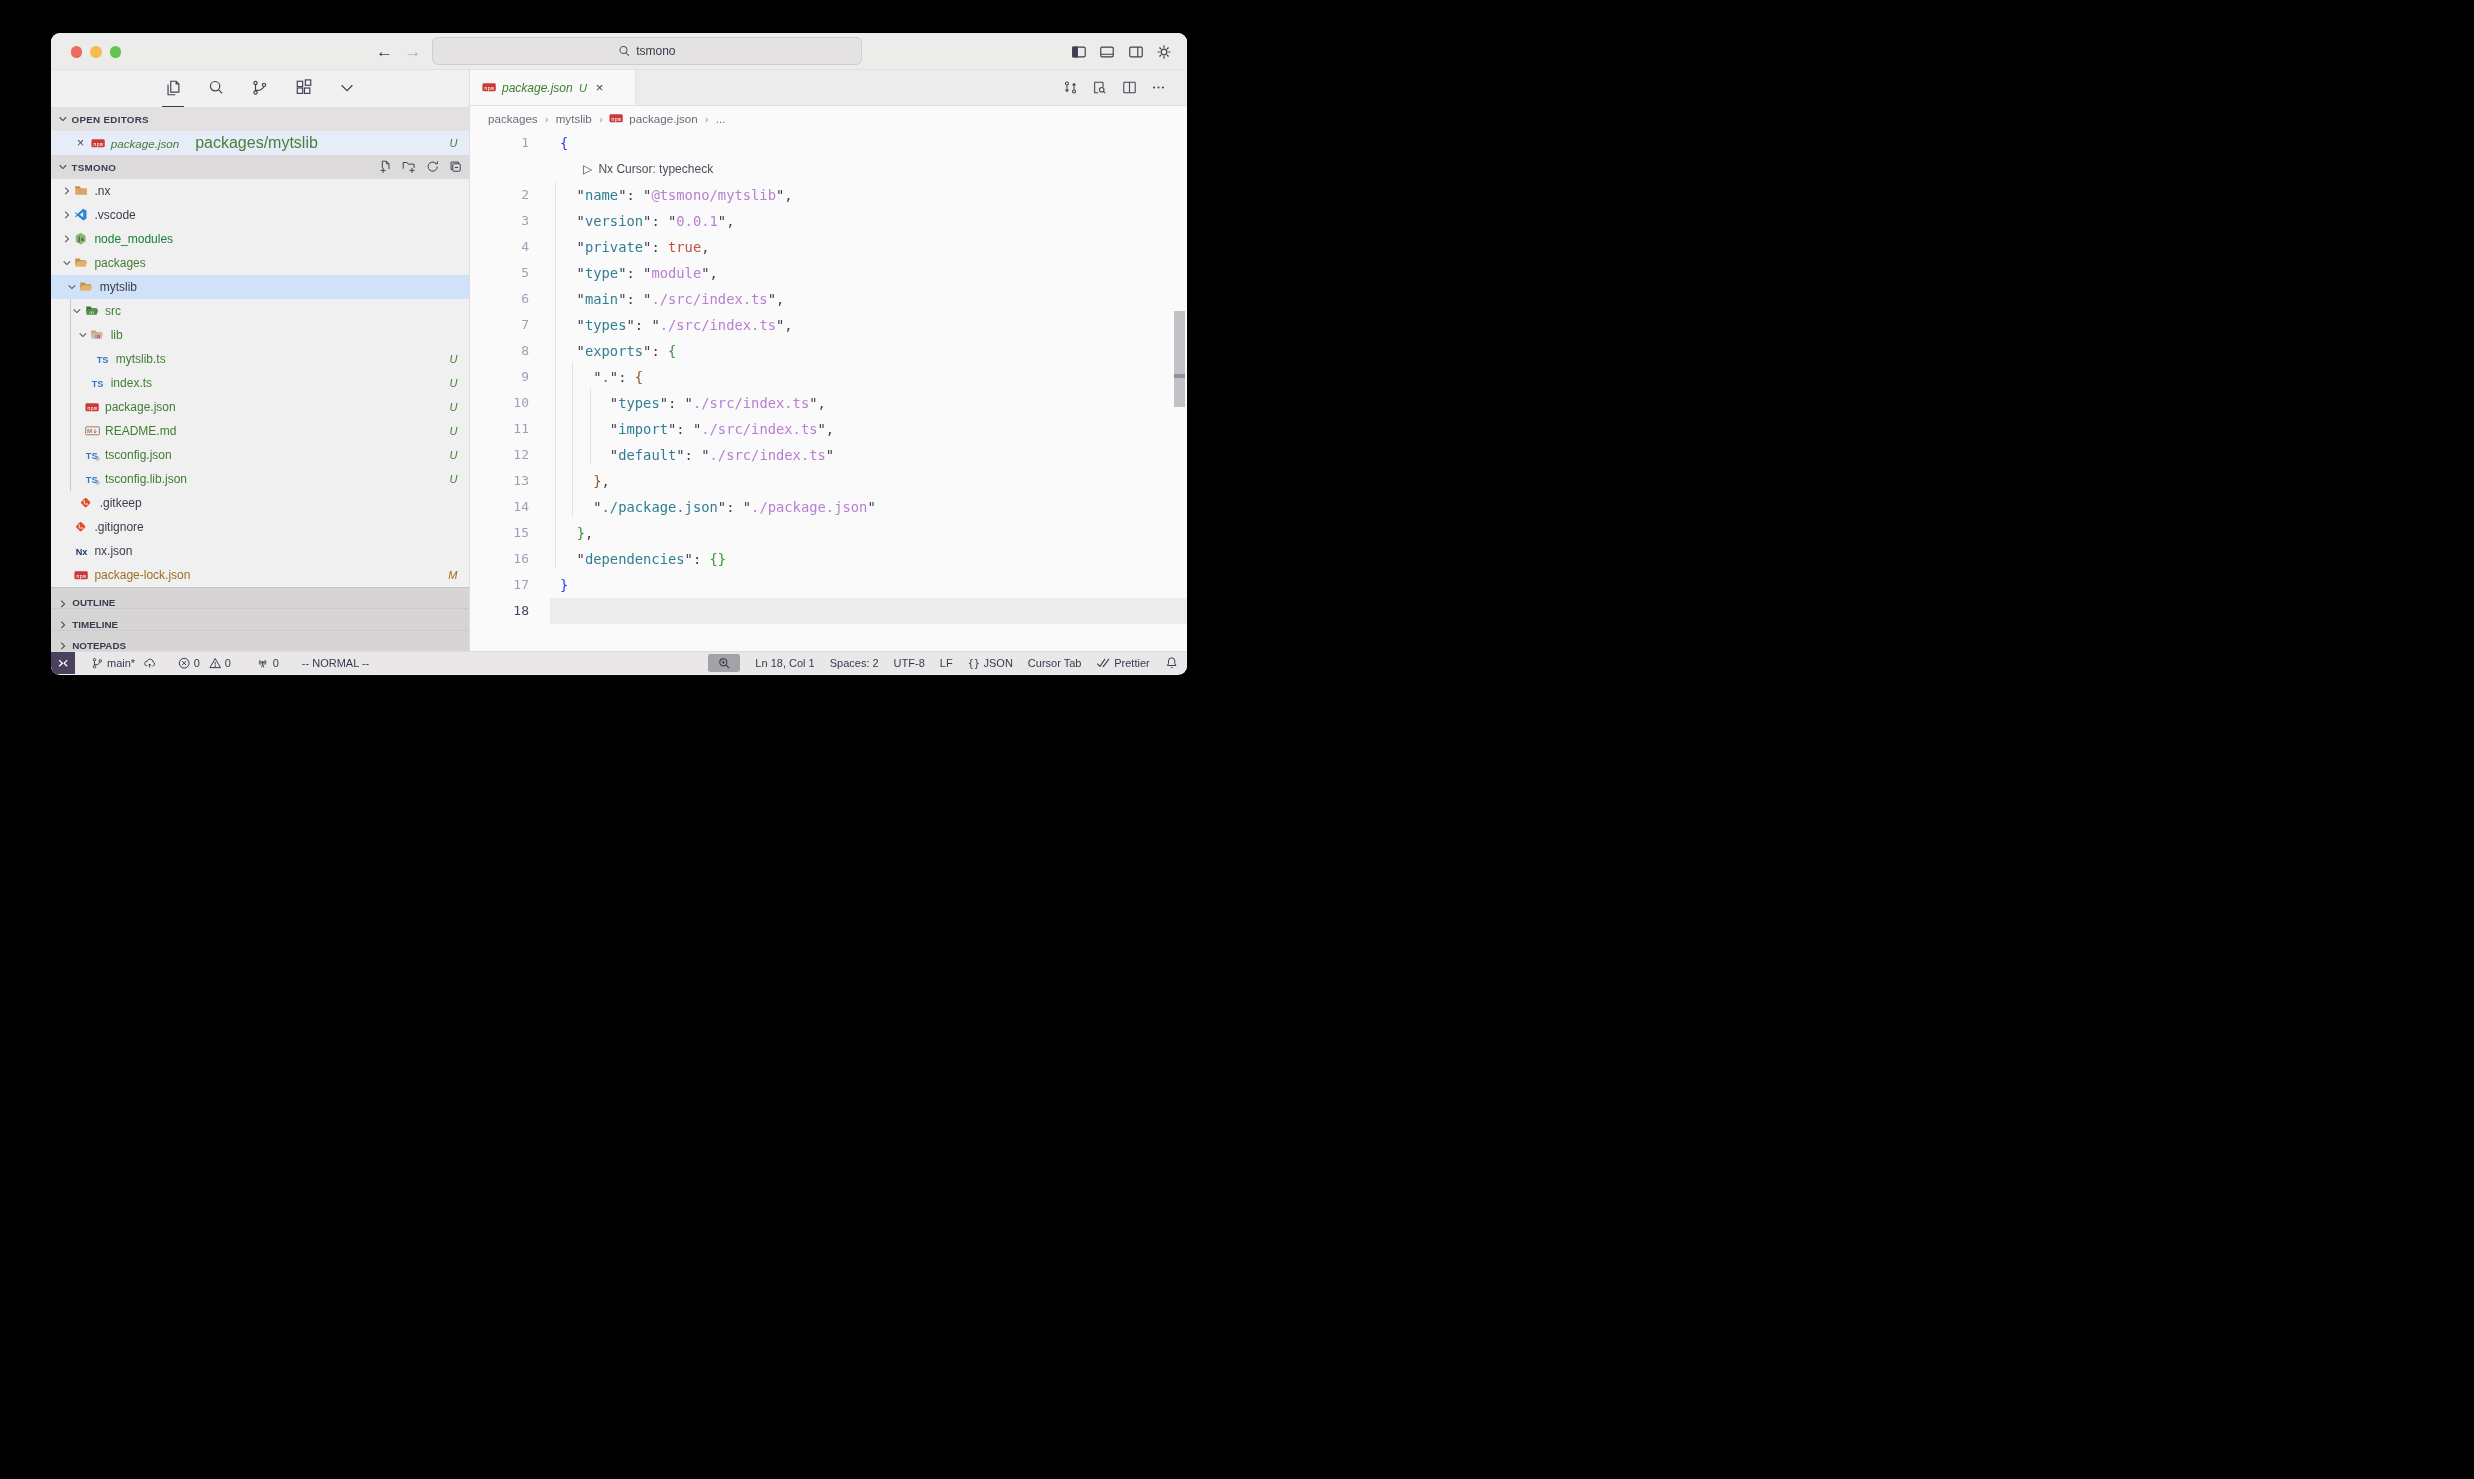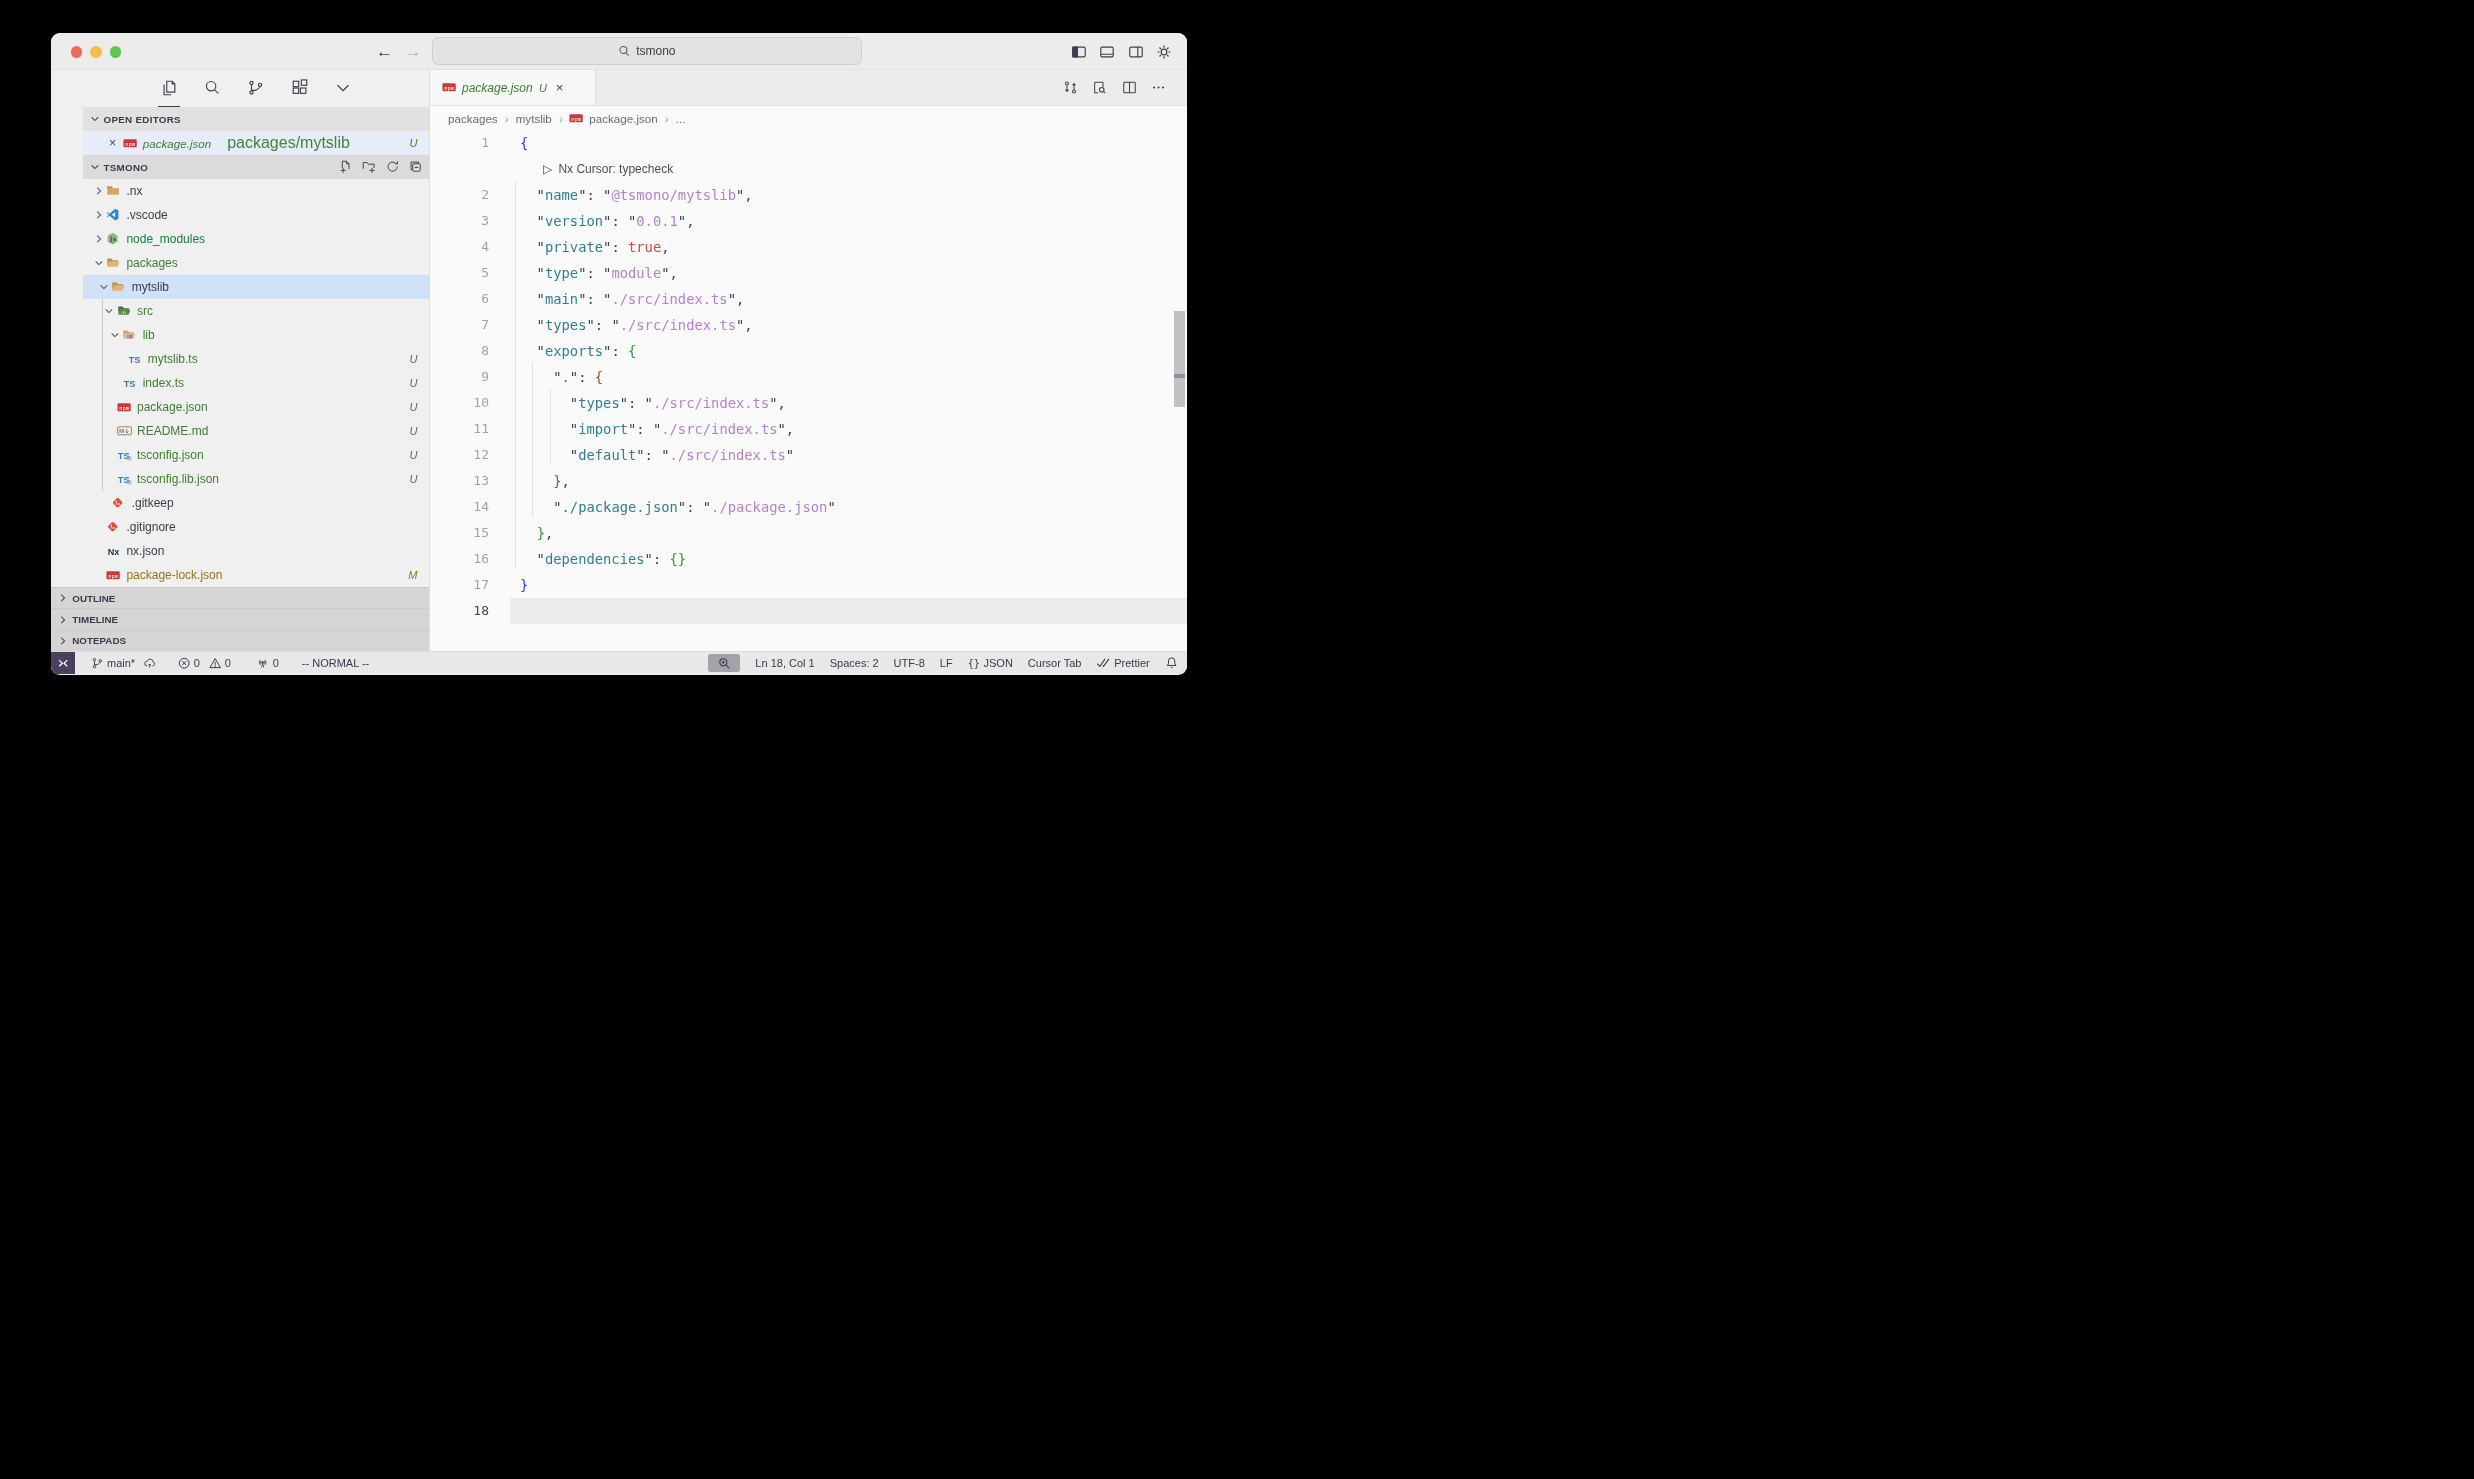--- a/index.html
+++ b/index.html
@@ -16,21 +16,21 @@
   .tl.r{background:#ee6a5f;} .tl.y{background:#f5bd4f;} .tl.g{background:#61c554;}
   .nav{position:absolute;left:325px;top:0;height:37px;display:flex;align-items:center;gap:11.6px;font-size:17px;}
   .nav .back{color:#3c3c4c;} .nav .fwd{color:#b3b2b8;}
   .cmdcenter{position:absolute;left:381px;top:4.4px;width:430px;height:27.6px;border-radius:6.2px;
     background:#e4e2e3;border:0.9px solid #cfcdce;display:flex;align-items:center;justify-content:center;
     gap:5.3px;color:#3c3c49;font-size:12px;}
   .tb-right{position:absolute;right:15px;top:0;height:37px;display:flex;align-items:center;gap:12.4px;color:#3f3f4f;}
 
   
   .main{display:flex;height:581px;}
-  .sidebar{width:379px;background:#f1f0f0;position:relative;border-right:0.9px solid #dfdddd;flex:none;padding-left:32px;}
+  .sidebar{width:419px;background:#f1f0f0;position:relative;border-right:0.9px solid #dfdddd;flex:none;}
   .side-icons{height:37px;display:flex;align-items:center;justify-content:center;gap:22px;color:#42424f;}
   .side-ic{height:37px;display:flex;align-items:center;border-bottom:1.8px solid transparent;padding:0 1.8px;}
   .side-ic.active{border-bottom-color:#3b3b4a;}
   .sect{height:24px;display:flex;align-items:center;gap:3.6px;padding:0 7.1px;background:#e2e0e1;
     font-size:9.8px;font-weight:bold;color:#3a3a4c;letter-spacing:0.3px;}
   .sect .chev{color:#4c4c58;}
   .sect.tsm{background:#dcdadb;}
   .sect .actions{margin-left:auto;display:flex;gap:9.8px;color:#42424f;}
   .oe-row{height:24px;background:#e7edf8;display:flex;align-items:center;padding-left:26px;font-size:11.6px;}
   .oe-close{color:#44444f;font-size:12.4px;margin-right:7.1px;}
@@ -47,21 +47,21 @@
   .trow .ficon{width:15px;height:14.2px;flex:none;margin-right:5.3px;display:flex;align-items:center;justify-content:flex-start;}
   .trow .tlabel{white-space:nowrap;}
   .trow .tlabel.c-green{color:#3e7e33;}
   .trow .tlabel.c-gold{color:#9c6f1e;}
   .trow .tlabel.c-muted{color:#15803d;}
   .dot{width:7.1px;height:7.1px;border-radius:50%;}
   .dot.green{background:#86ae77;} .dot.grey{background:#9096a1;}
   .tree-guide{position:absolute;left:18.7px;width:0.9px;background:#c9c8cc;}
 
   .bottom-sects{position:absolute;left:0;bottom:0;width:100%;height:64px;background:#d6d4d5;border-top:0.9px solid #c6c4c5;}
-  .bsect{height:21.3px;display:flex;align-items:center;gap:4.4px;padding-left:7.1px;font-size:9.8px;font-weight:bold;
+  .bsect{height:21.3px;display:flex;align-items:flex-end;gap:4.4px;padding-left:7.1px;font-size:9.8px;font-weight:bold;
     color:#3a3a4c;border-bottom:0.9px solid #cbc9ca;}
 
   
   .editor-col{flex:1;display:flex;flex-direction:column;background:#fbfafb;position:relative;}
   .tabbar{height:36px;background:#ececec;display:flex;border-bottom:0.9px solid #e1dfdf;flex:none;}
   .tab{width:166px;background:#f9f8f9;display:flex;align-items:center;padding:0 9px 0 11.6px;
     border-right:0.9px solid #e1dfdf;font-size:12px;}
   .tab-name{font-style:italic;color:#3e7e33;margin-left:6.2px;}
   .tab-dirty{color:#3e7e33;font-style:italic;font-size:11px;margin-left:6.2px;}
   .tab-close{color:#3f3f4c;font-size:13.3px;margin-left:9px;}

